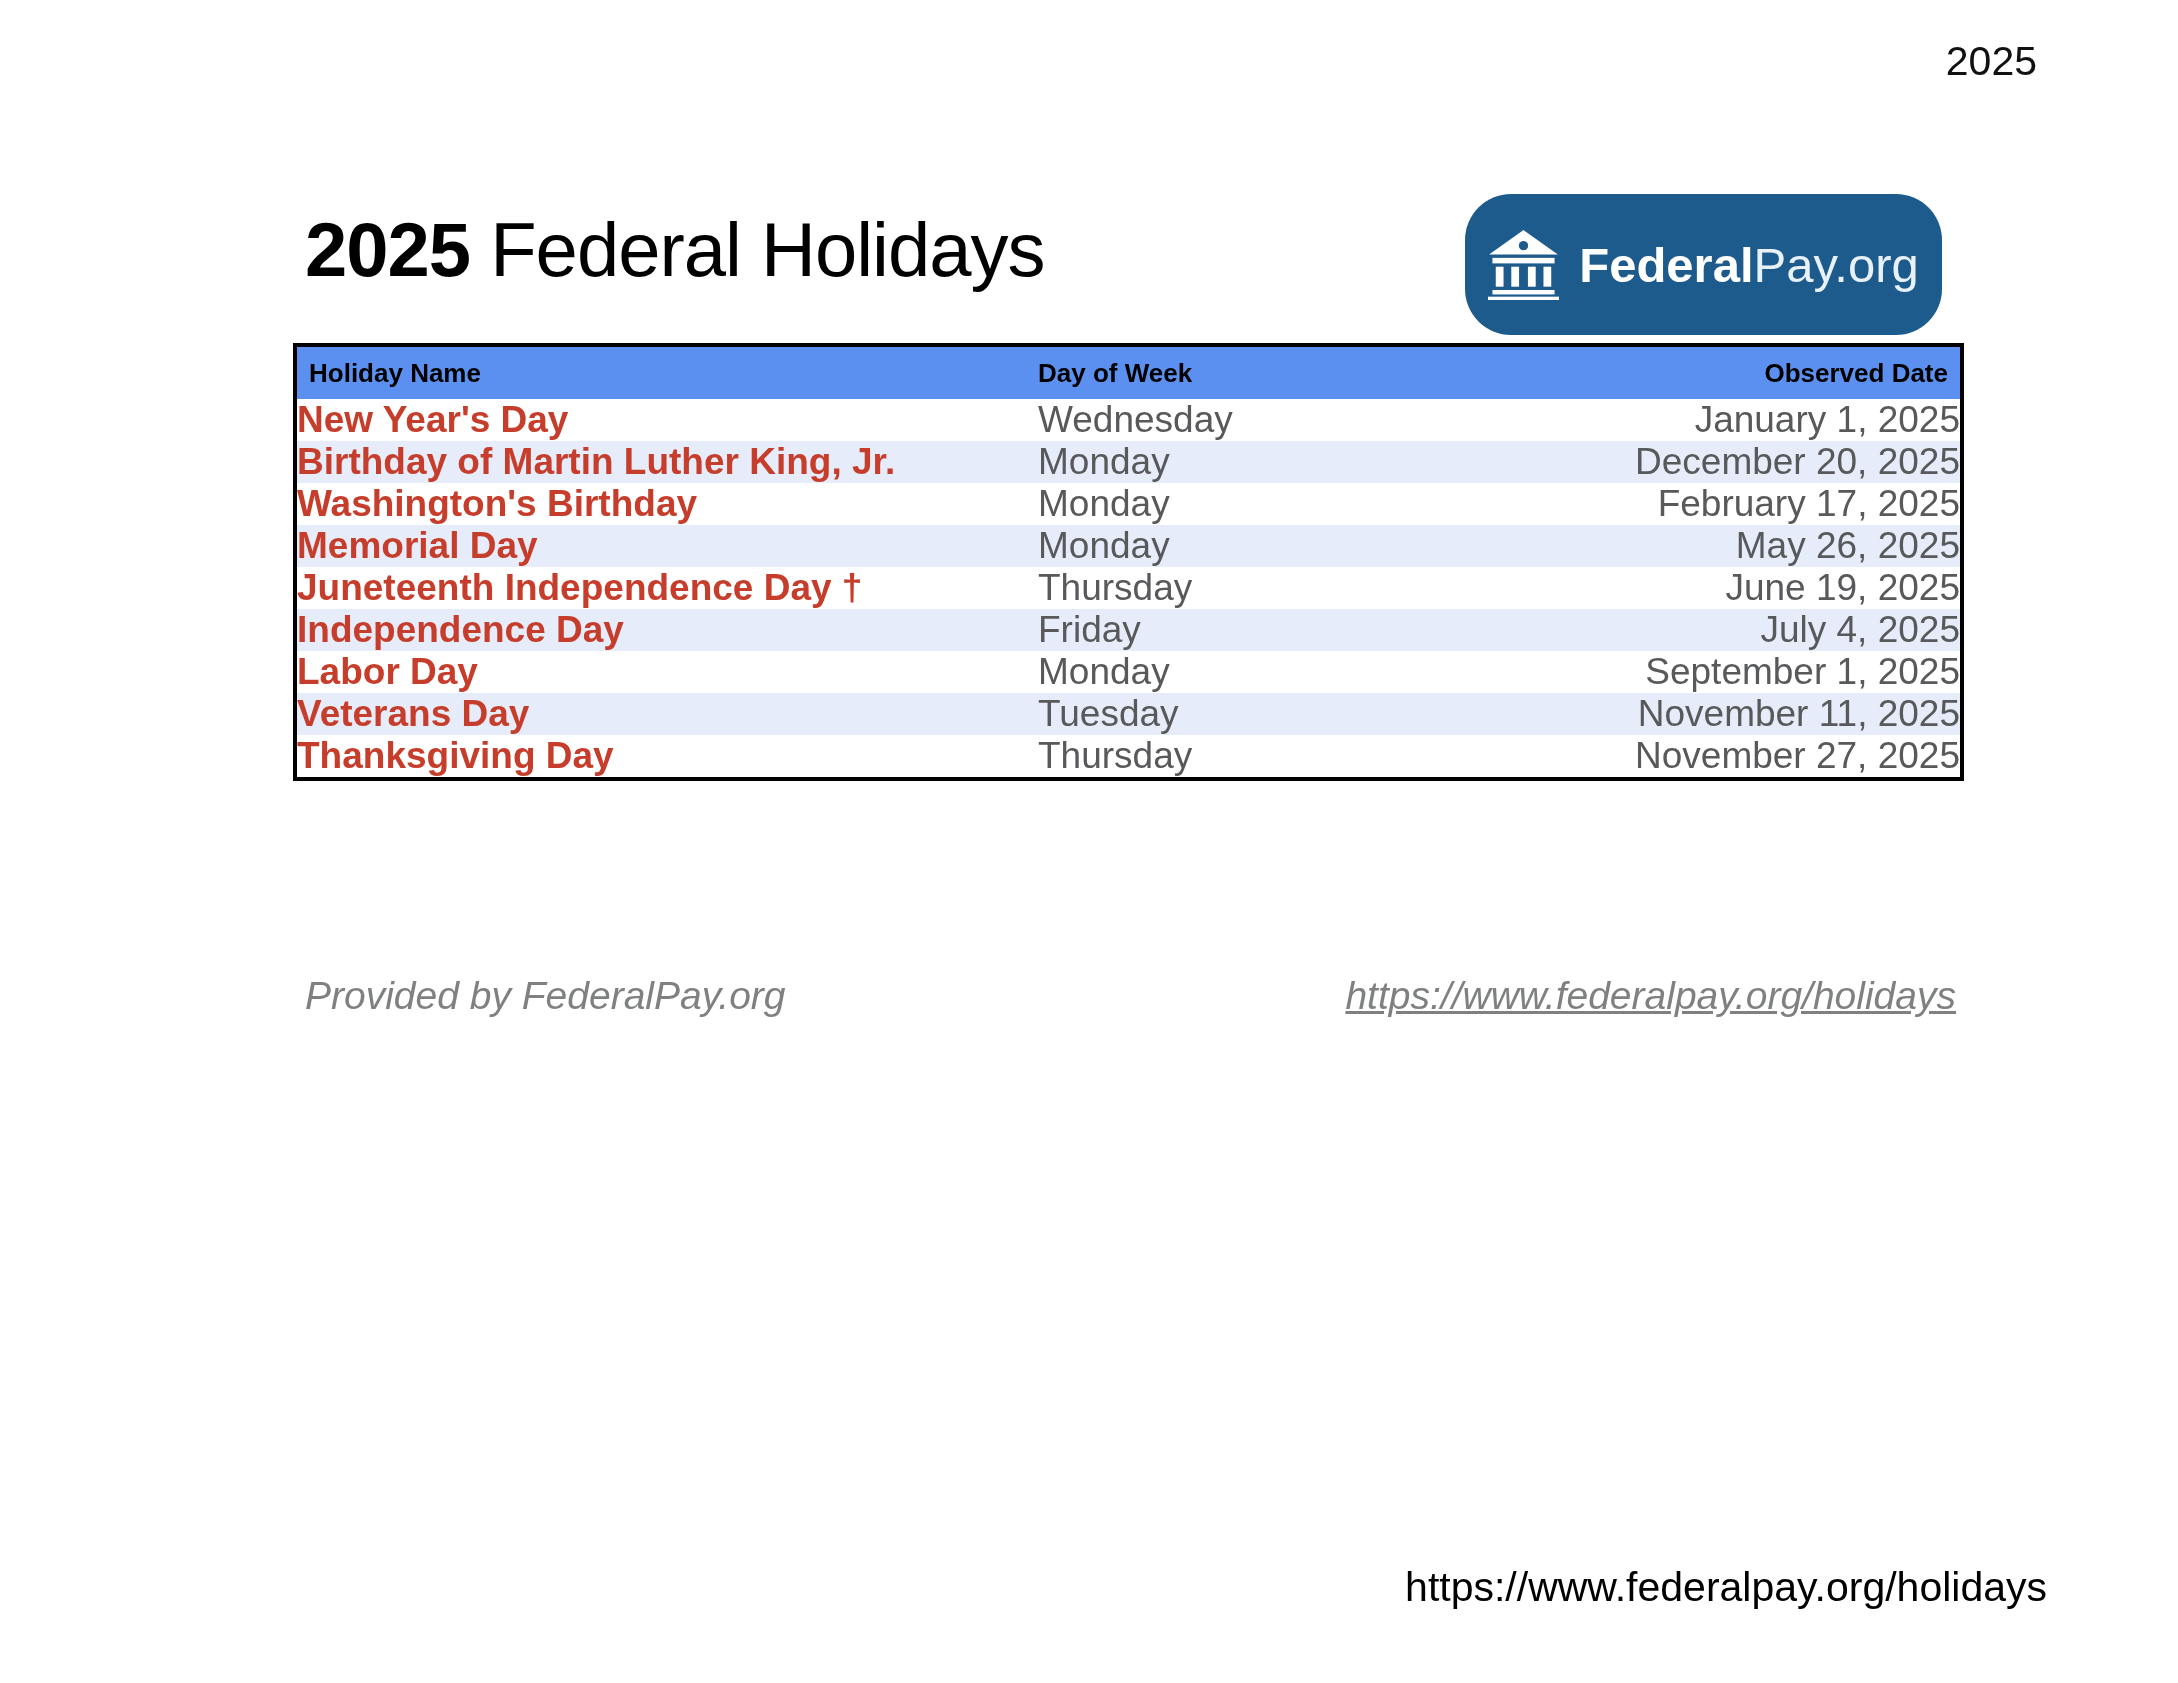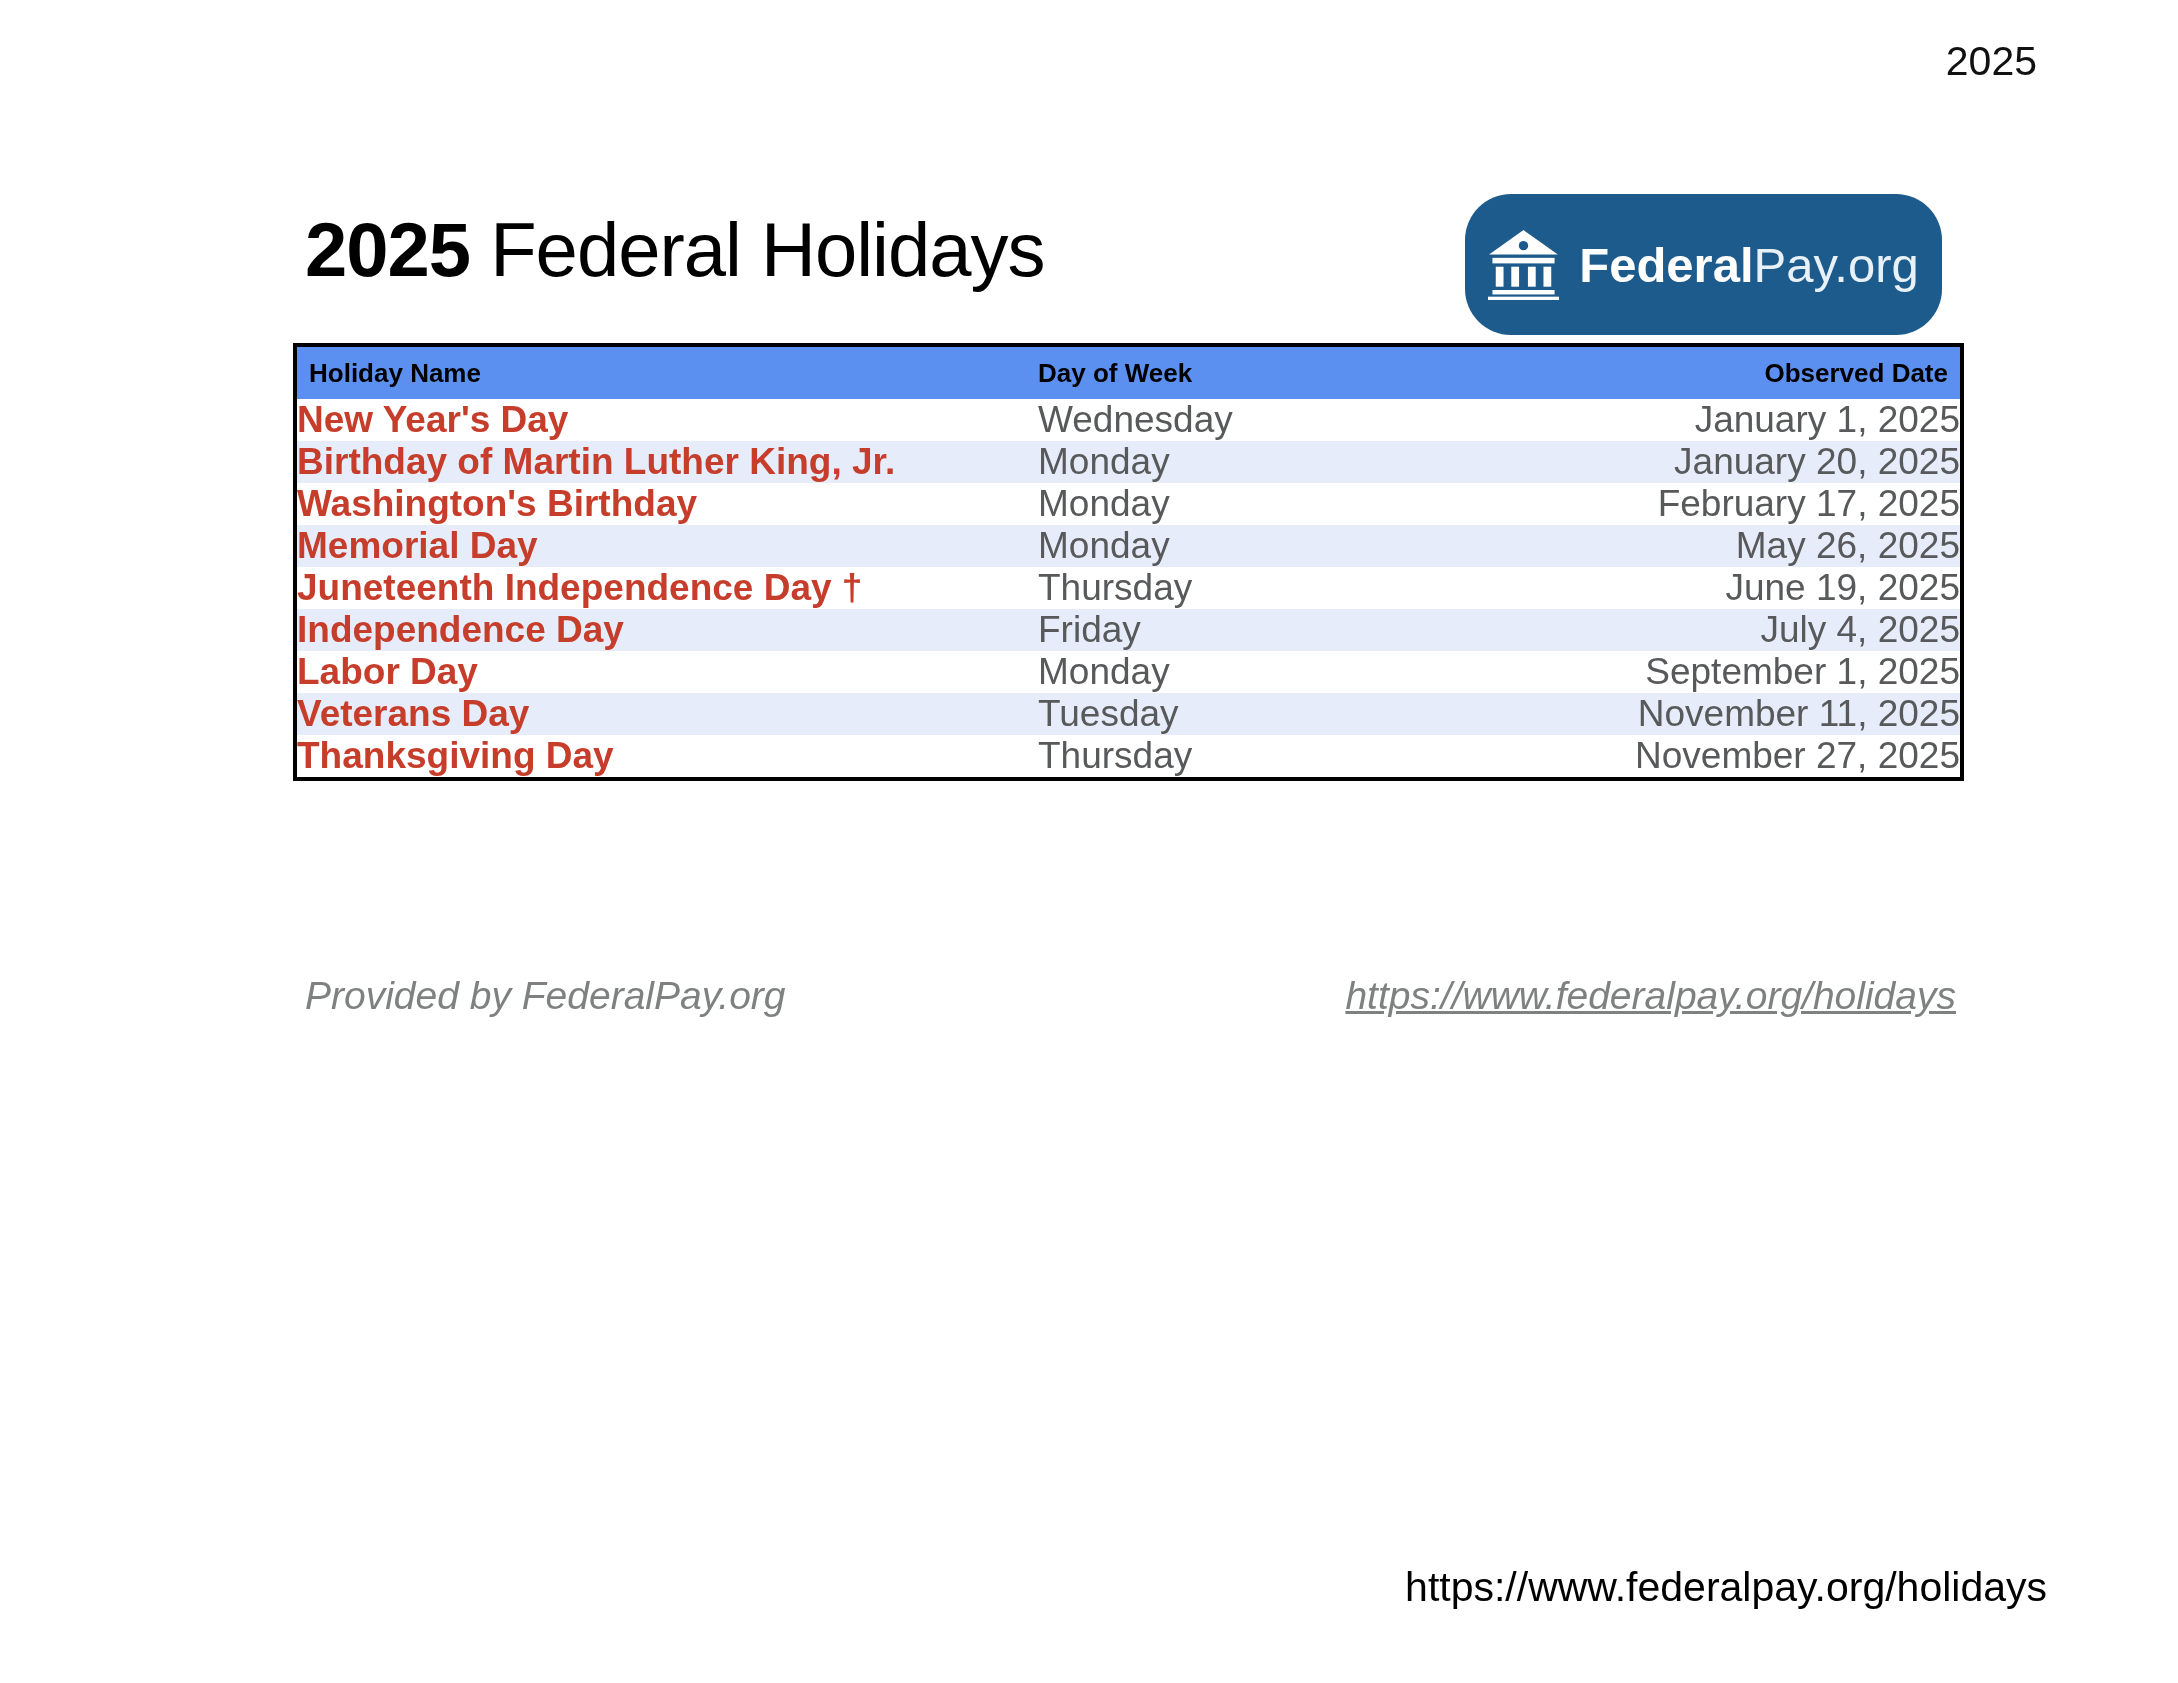--- a/index.html
+++ b/index.html
@@ -135,21 +135,21 @@
     </thead>
     <tbody>
         <tr>
     <td class="cell-name">New Year's Day</td>
     <td class="cell-day">Wednesday</td>
     <td class="cell-date">January 1, 2025</td>
   </tr>
         <tr>
     <td class="cell-name">Birthday of Martin Luther King, Jr.</td>
     <td class="cell-day">Monday</td>
-    <td class="cell-date">January 20, 2025</td>
+    <td class="cell-date">December 20, 2025</td>
   </tr>
         <tr>
     <td class="cell-name">Washington's Birthday</td>
     <td class="cell-day">Monday</td>
     <td class="cell-date">February 17, 2025</td>
   </tr>
         <tr>
     <td class="cell-name">Memorial Day</td>
     <td class="cell-day">Monday</td>
     <td class="cell-date">May 26, 2025</td>

